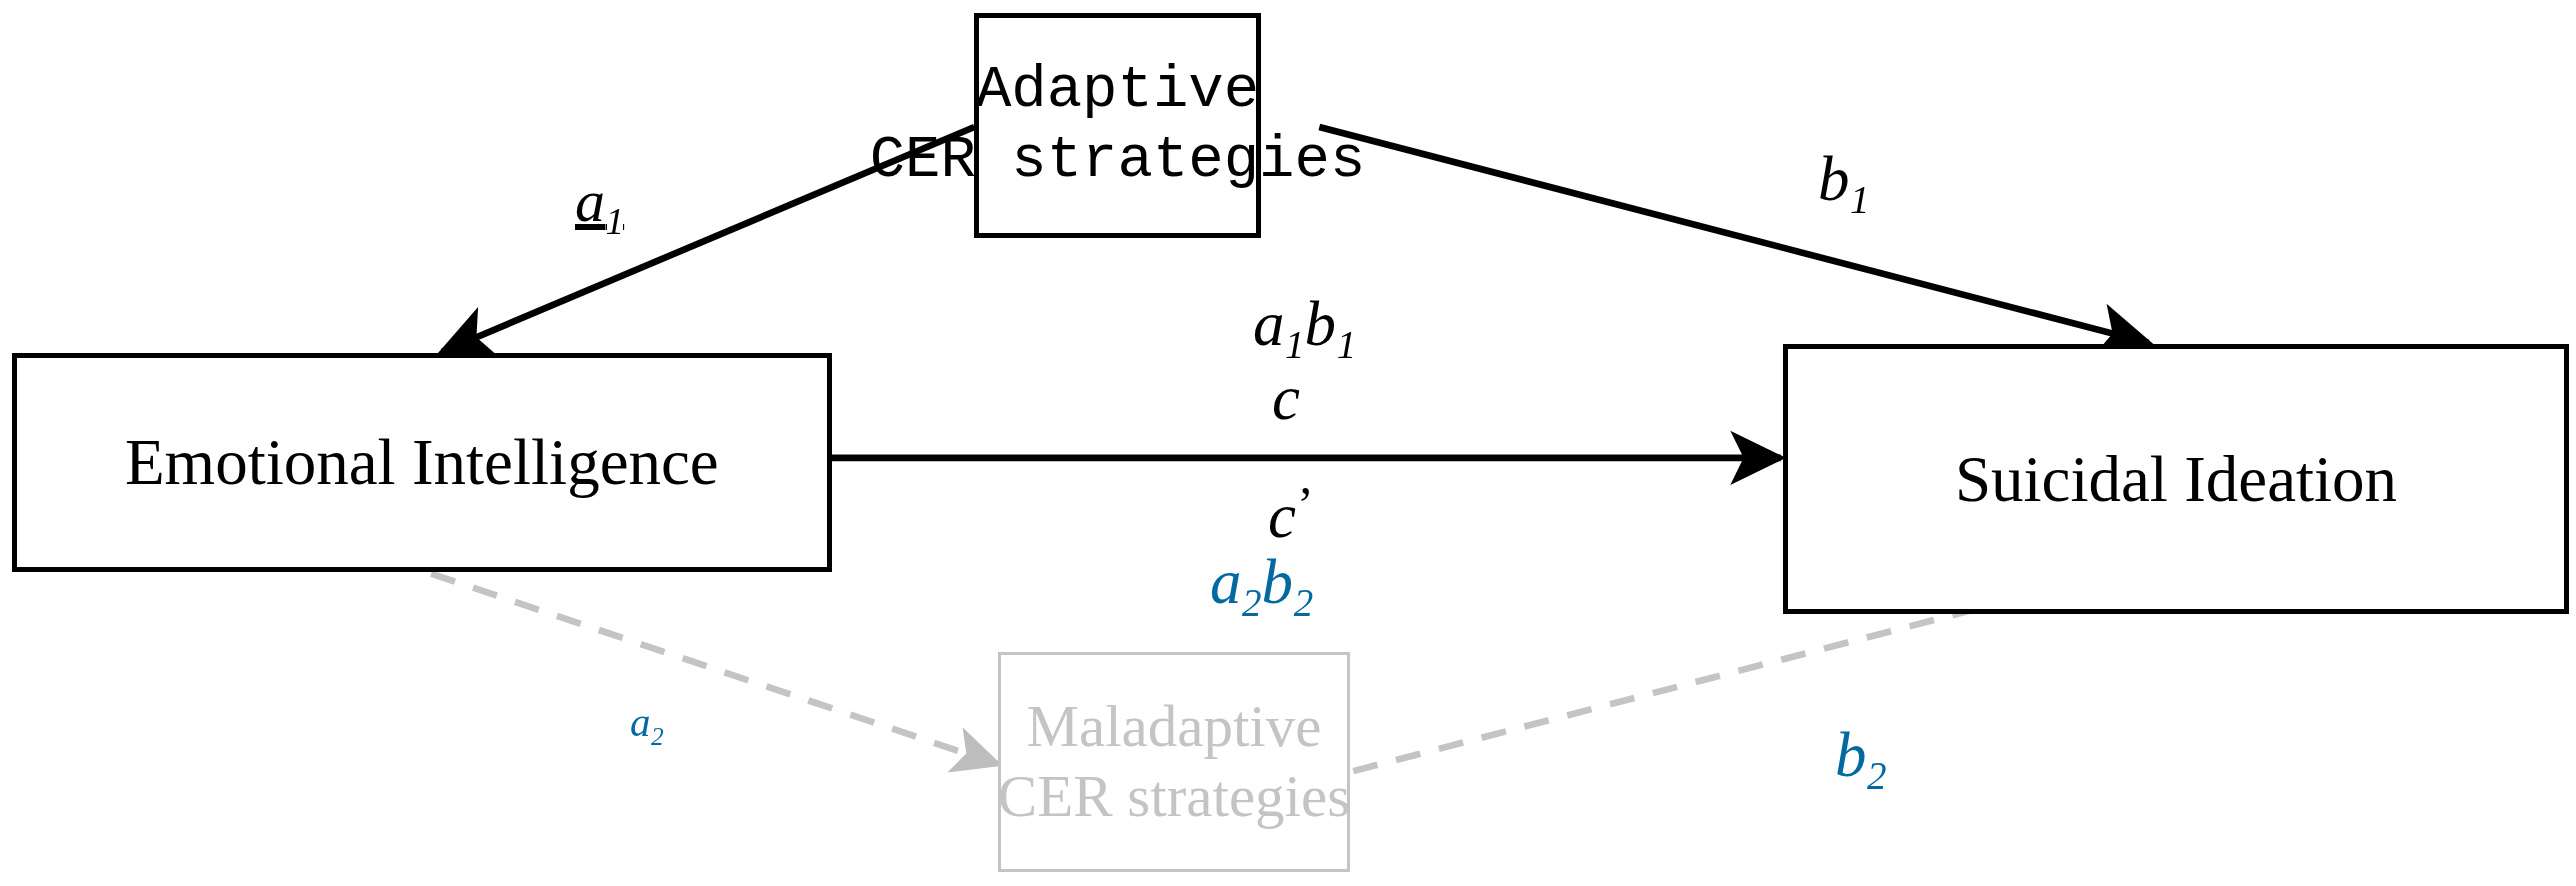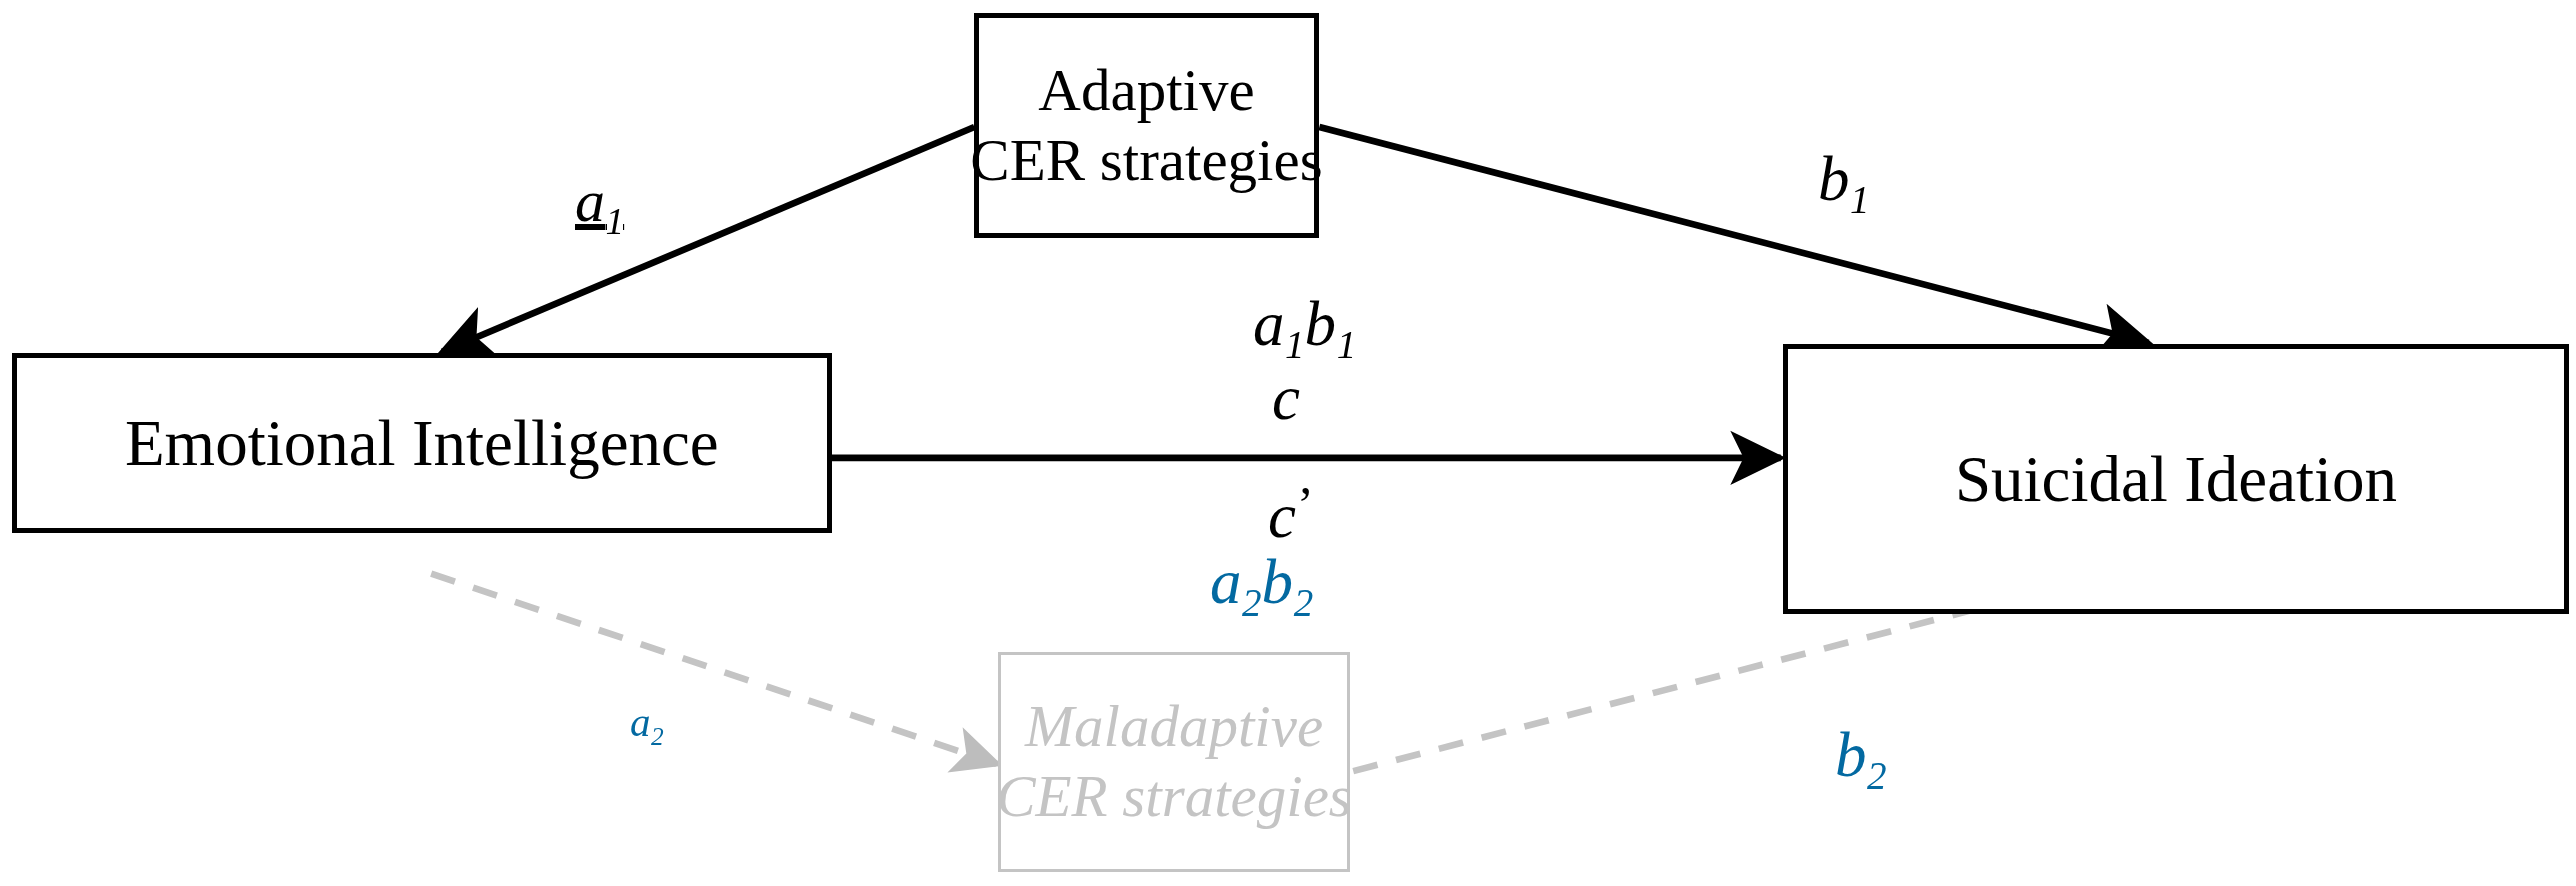--- a/index.html
+++ b/index.html
@@ -39,37 +39,37 @@
     font-family: "Liberation Serif", "DejaVu Serif", serif;
     line-height: 1.18;
   }
   .node-box.solid {
     border: 5.2px solid #000000;
     color: #000000;
   }
   .node-box.faded {
     border: 3.7px solid #c4c4c4;
     color: #c4c4c4;
-    font-style: italic;
   }
   .node-line {
     display: block;
     white-space: nowrap;
   }
 
   
   #box-emotional-intelligence {
     left: 11.8px;  top: 353px;
-    width: 820px; height: 180px;
+    width: 820px; height: 219px;
     font-size: 65px;
   }
   #box-adaptive-cer {
     left: 974px; top: 13.3px;
-    width: 345px;  height: 225px;
+    width: 287px;  height: 225px;
     font-size: 59px;
+    font-family: Liberation Mono, monospace;
   }
   #box-suicidal-ideation {
     left: 1783px; top: 344px;
     width: 786px; height: 270px;
     font-size: 65px;
   }
   #box-maladaptive-cer {
     left: 998px; top: 652px;
     width: 352px;  height: 220px;
     font-size: 59px;

